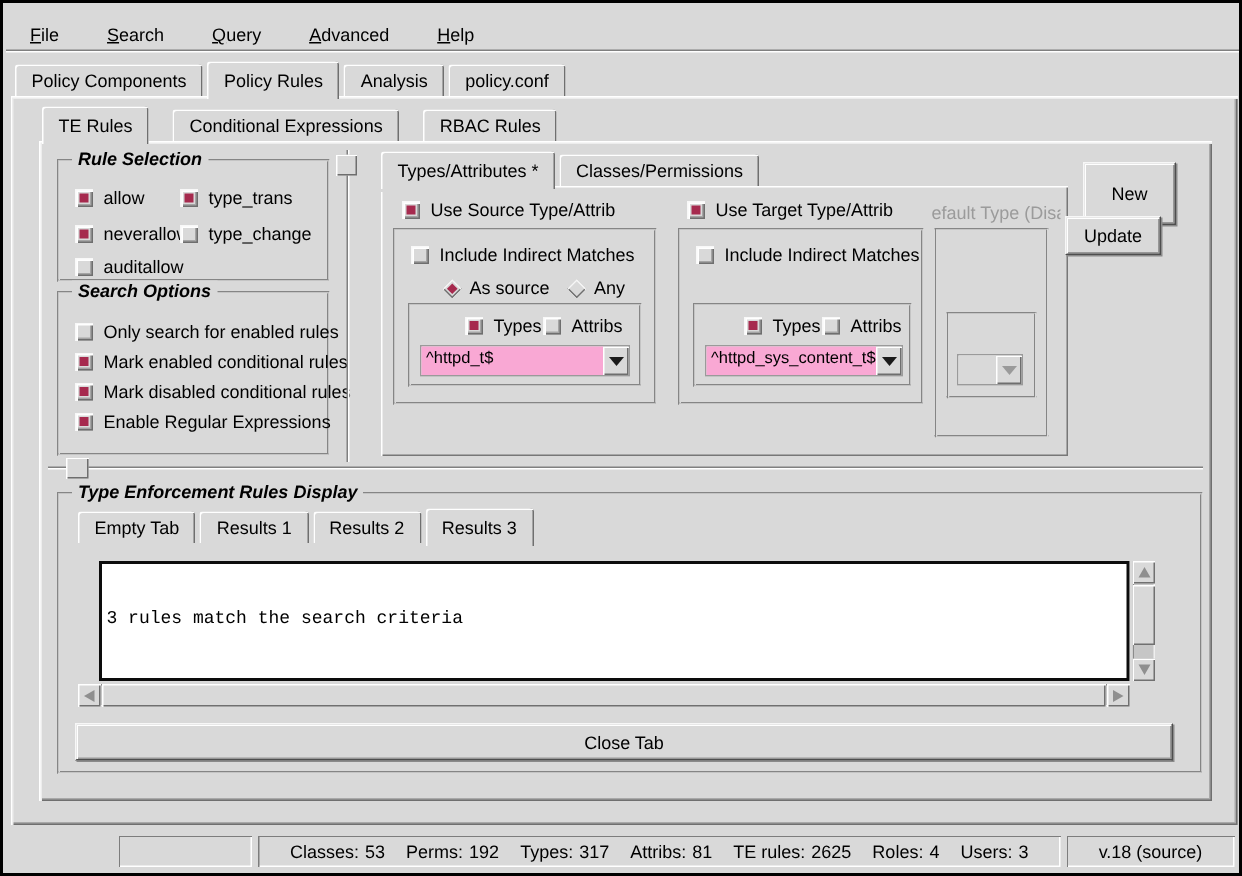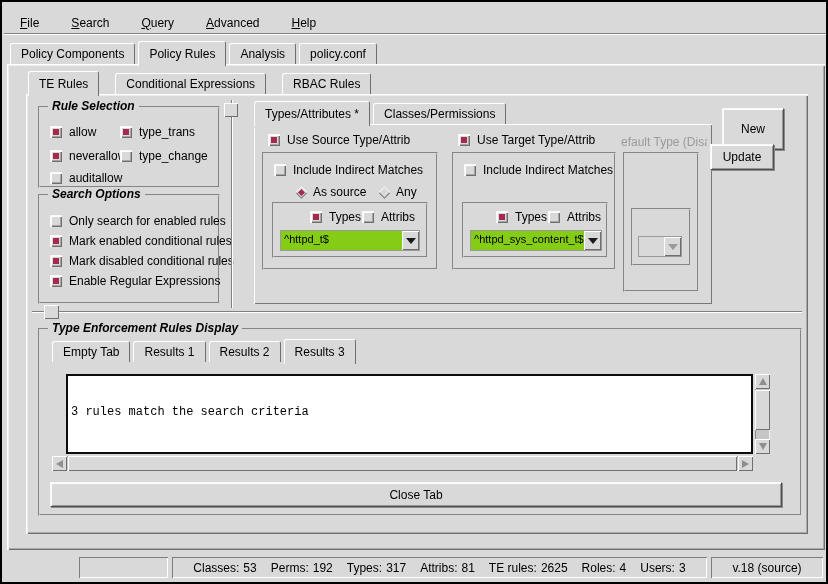--- a/index.html
+++ b/index.html
@@ -30,21 +30,21 @@
   .cb{position:absolute;display:flex;align-items:center;gap:7px;white-space:nowrap;cursor:default;}
   .ind{position:relative;width:12px;height:12px;flex:0 0 12px;background:#d9d9d9;
        box-shadow:inset 1px 1px 0 #f8f8f8,inset 2px 2px 0 #ffffff,inset -1px -1px 0 #6e6e6e,inset -2px -2px 0 #a5a5a5;}
   .cb.on .ind::after{content:"";position:absolute;left:3px;top:3px;right:3px;bottom:3px;background:#a62a4e;}
   .rad{position:relative;width:9px;height:9px;flex:0 0 9px;transform:rotate(45deg);background:#d9d9d9;
        box-shadow:inset 1px 1px 0 #f6f6f6,inset -1px -1px 0 #6e6e6e;}
   .cb.on .rad::after{content:"";position:absolute;left:2px;top:2px;right:2px;bottom:2px;background:#a62a4e;}
   .dim{color:#9b9b9b;}
   
   .combo{position:absolute;display:flex;background:#ffffff;box-shadow:inset 1px 1px 0 #6f6f6f,inset -1px -1px 0 #ffffff;border:1px solid #9a9a9a;}
-  .combo .val{flex:1;padding:2px 3px;font-size:11px;white-space:nowrap;overflow:hidden;background:#84cc16;}
+  .combo .val{flex:1;padding:2px 3px;font-size:11px;white-space:nowrap;overflow:hidden;background:#f9a8d4;}
   .combo .dropbtn{width:17px;background:#d9d9d9;box-shadow:inset 1px 1px 0 #ffffff,inset -1px -1px 0 #6e6e6e;display:flex;align-items:center;justify-content:center;}
   .tri-down{width:0;height:0;border-left:5px solid transparent;border-right:5px solid transparent;border-top:6px solid #1a1a1a;}
   .combo.disabled .val{background:#d9d9d9;}
   .combo.disabled .tri-down{border-top-color:#9a9a9a;}
   
   .btn{position:absolute;display:flex;align-items:center;justify-content:center;background:#d9d9d9;cursor:default;
        border:1px solid;border-color:#f7f7f7 #4e4e4e #4e4e4e #f7f7f7;
        box-shadow:inset 1px 1px 0 #ffffff,inset -1px -1px 0 #979797, 1px 1px 0 #8a8a8a;white-space:nowrap;}
   
   .textarea{position:absolute;background:#ffffff;border:2px solid #0c0c0c;font-family:Liberation Mono, monospace;

